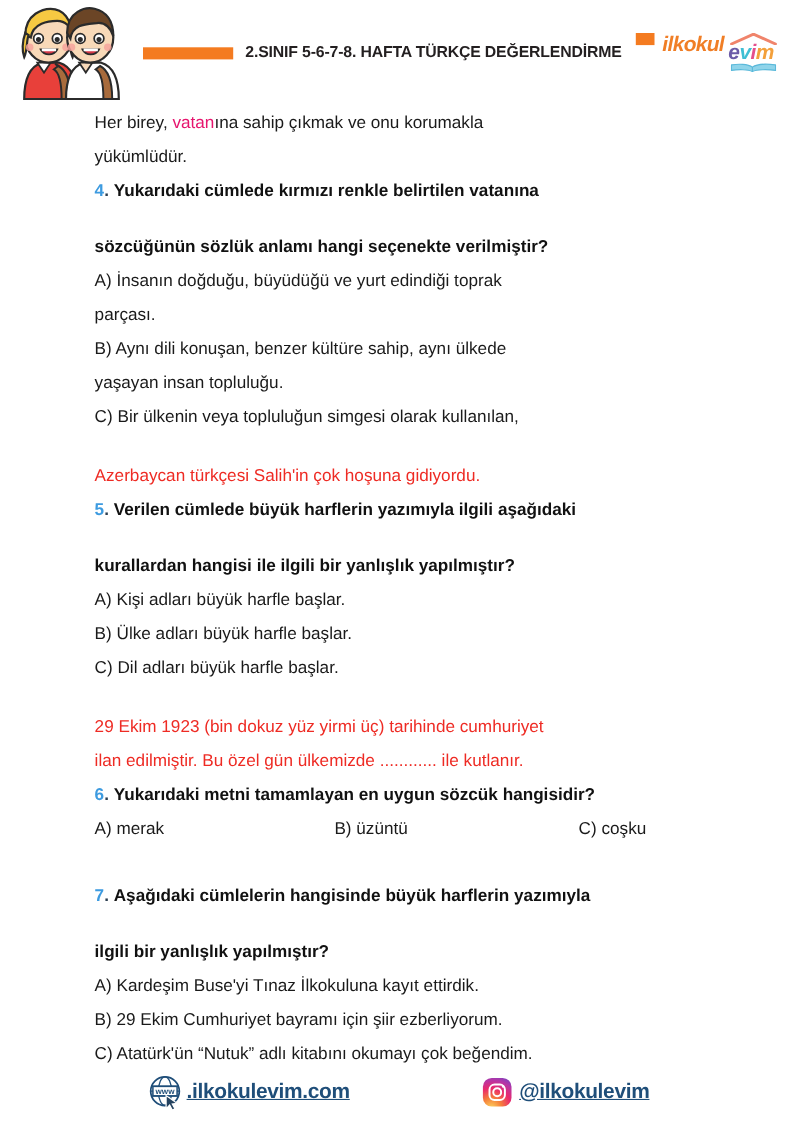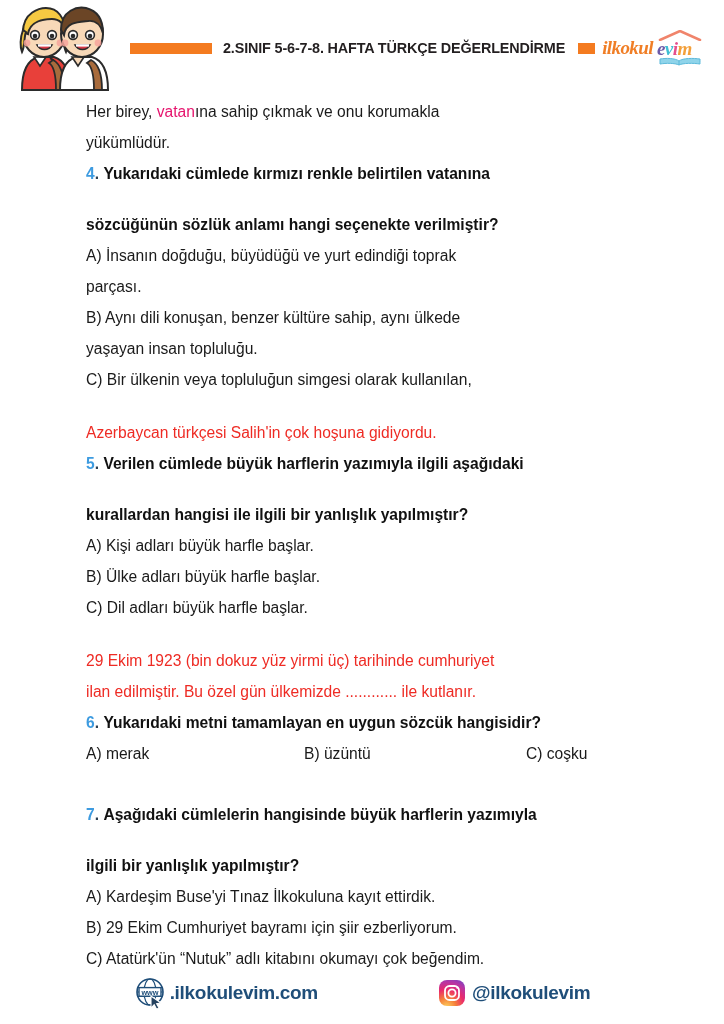--- a/index.html
+++ b/index.html
@@ -39,24 +39,23 @@
     font-size: 14.4px;
     font-weight: bold;
     letter-spacing: -0.15px;
     color: #231f20;
     margin-left: 11px;
     white-space: nowrap;
     flex: 0 0 auto;
   }
   .brand {
     display: flex;
-    align-items: center;
+    align-items: flex-start;
     margin-left: 13px;
     flex: 0 0 auto;
-    font-family: Liberation Serif, serif;
   }
   .brand-square {
     width: 17px;
     height: 11px;
     background: #F47B20;
     margin-right: 7px;
   }
   .brand-ilkokul {
     font-size: 19px;
     font-weight: bold;
@@ -144,20 +143,21 @@
   }
   .footer-item.web { margin-right: 120px; }
   .globe-icon { width: 34px; height: 34px; flex: 0 0 auto; }
   .ig-icon { width: 28px; height: 28px; flex: 0 0 auto; }
   .footer-text {
     font-size: 19px;
     font-weight: bold;
     color: #1F4E79;
     letter-spacing: -0.3px;
     margin-left: 2px;
+    text-decoration: underline;
   }
   .footer-text.ig { margin-left: 6px; }
 </style>
 </head>
 <body>
 
 <div class="header">
 
   <svg class="kids-illustration" viewBox="0 0 112 92">
 

